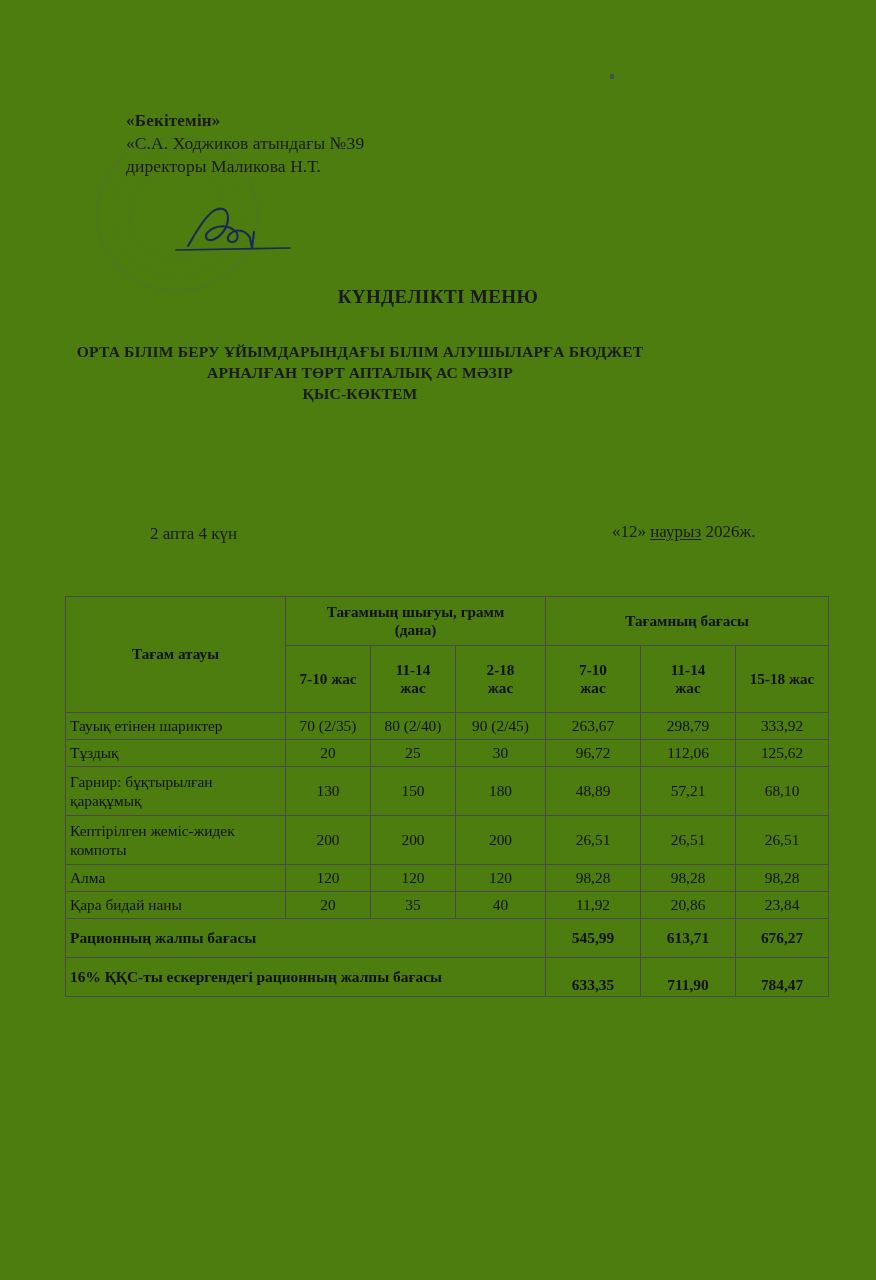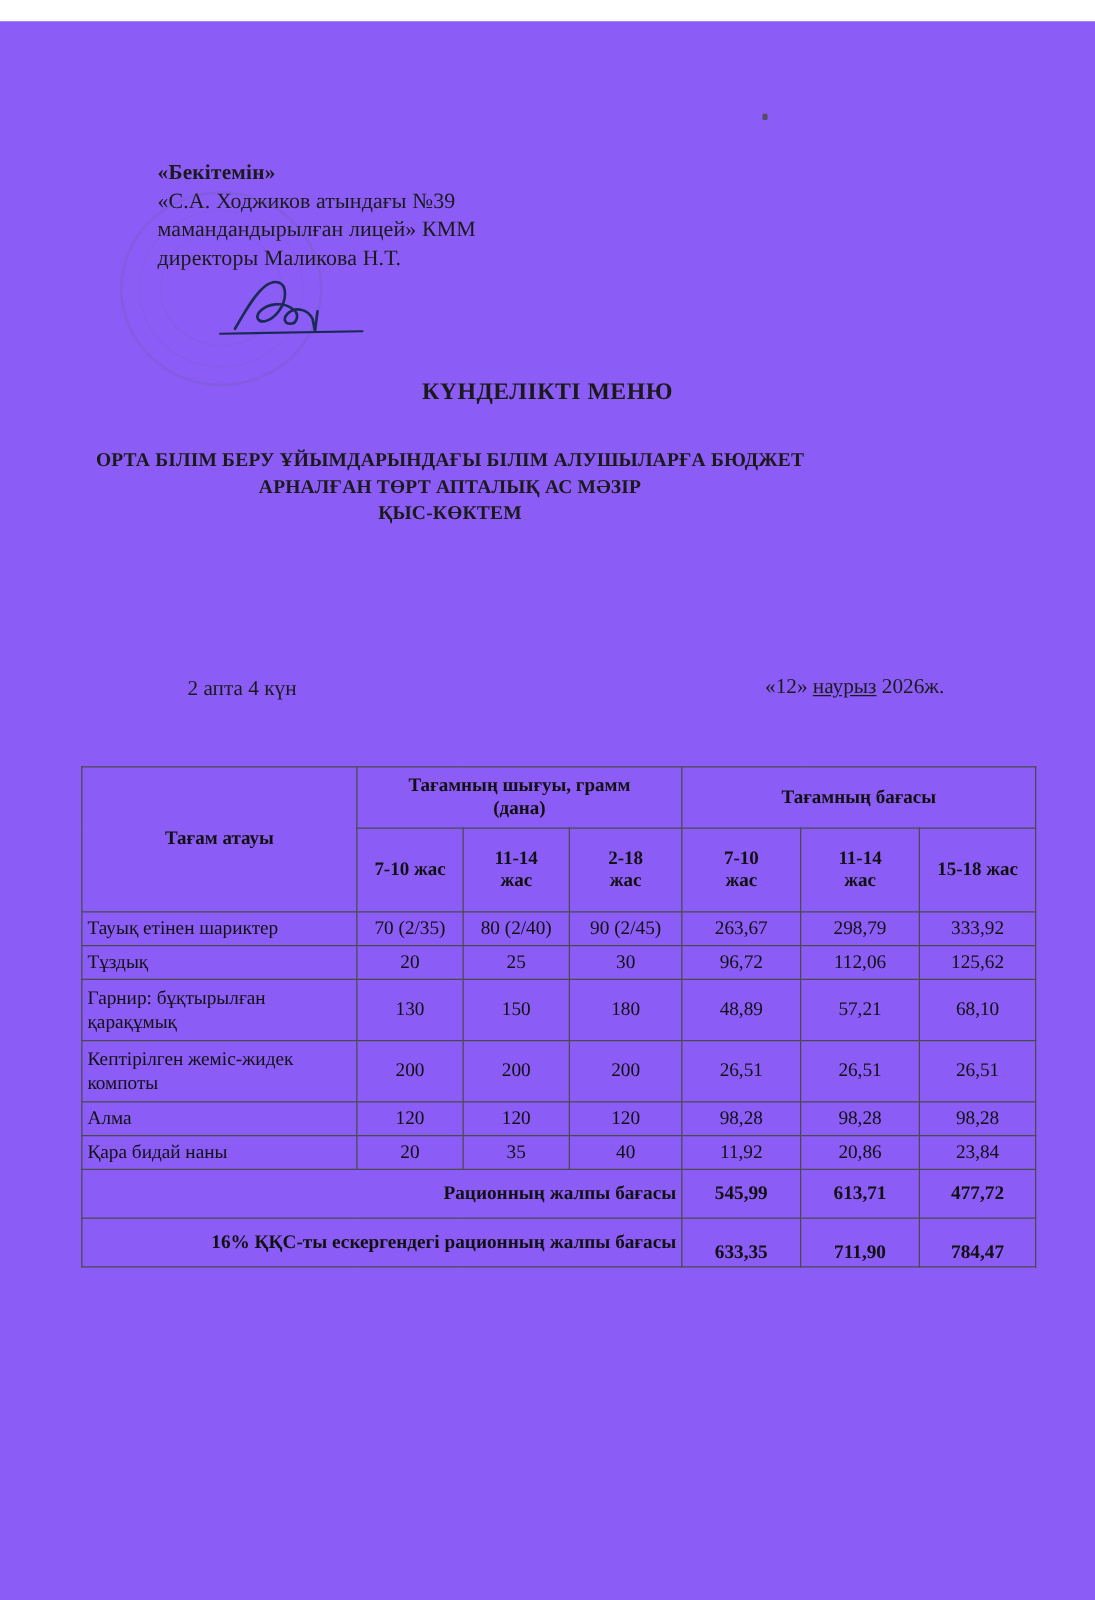--- a/index.html
+++ b/index.html
@@ -12,22 +12,21 @@
     height: 1280px;
     position: relative;
     font-family: "Liberation Serif", "DejaVu Serif", serif;
     color: #1a1a1a;
     overflow: hidden;
   }
 
   .page {
     position: absolute;
     inset: 0;
-    background: #8b5cf6;
-    margin-top: 17px;
+    background: #4d7c0f;
   }
 
   
   .speck {
     position: absolute;
     left: 610px;
     top: 74px;
     width: 4px;
     height: 5px;
     background: #4a4a4a;
@@ -178,21 +177,21 @@
     text-align: center;
     font-size: 15.4px;
   }
   tr.r-1line td { height: 22px; }
   tr.r-2line td { height: 44px; }
   tr.total td {
     height: 34px;
     font-weight: bold;
   }
   td.total-label {
-    text-align: right;
+    text-align: left;
     font-size: 15.4px;
     padding-left: 6px;
     vertical-align: bottom;
     padding-bottom: 3px;
   }
   td.total-num {
     text-align: center;
     font-weight: bold;
     font-size: 15.4px;
     vertical-align: top;
@@ -206,21 +205,20 @@
 </head>
 <body>
 
 <div class="page">
 
   <div class="speck"></div>
 
   <div class="approval">
     <div class="ln ln-1">«Бекітемін»</div>
     <div class="ln">«С.А. Ходжиков атындағы №39</div>
-    <div class="ln">мамандандырылған лицей» КММ</div>
     <div class="ln">директоры Маликова Н.Т.</div>
   </div>
 
   <div class="stamp"></div>
 
   <svg class="signature" viewBox="0 0 150 62">
     <path d="M20,50 C26,40 34,24 44,16 C52,10 60,12 60,22 C60,32 52,42 44,44 C38,45 36,40 40,36 C46,30 58,28 66,34 C72,38 70,46 64,46 C60,46 58,42 62,38 C68,32 78,34 82,42 L84,52 L86,36" fill="none" stroke="#1b2a55" stroke-width="2.1" stroke-linecap="round" stroke-linejoin="round"></path>
     <path d="M8,54 L122,52" fill="none" stroke="#1b2a55" stroke-width="1.7" stroke-linecap="round"></path>
   </svg>
 
@@ -332,21 +330,21 @@
             <td class="num">35</td>
             <td class="num">40</td>
             <td class="num">11,92</td>
             <td class="num">20,86</td>
             <td class="num">23,84</td>
           </tr>
           <tr class="total">
             <td class="total-label" colspan="4">Рационның жалпы бағасы</td>
             <td class="total-num">545,99</td>
             <td class="total-num">613,71</td>
-            <td class="total-num">477,72</td>
+            <td class="total-num">676,27</td>
           </tr>
           <tr class="total">
             <td class="total-label" colspan="4">16% ҚҚС-ты ескергендегі рационның жалпы бағасы</td>
             <td class="total-num bot">633,35</td>
             <td class="total-num bot">711,90</td>
             <td class="total-num bot">784,47</td>
           </tr>
         </tbody>
     </table>
   </div>

